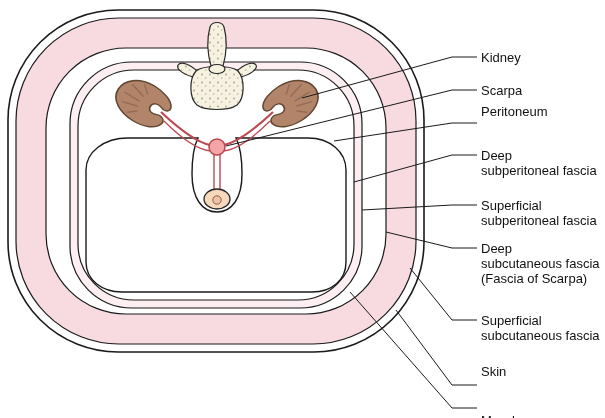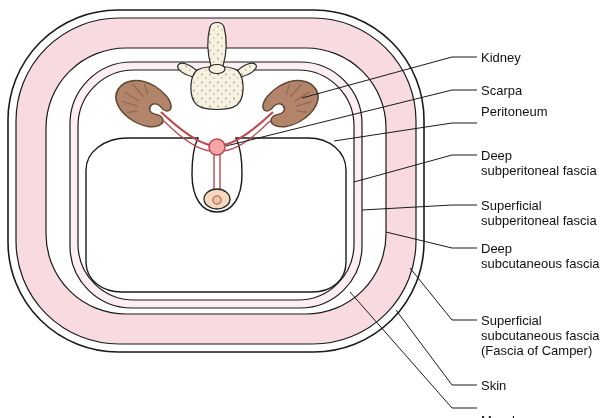--- a/index.html
+++ b/index.html
@@ -128,26 +128,26 @@
     <span>Deep</span>
     <span>subperitoneal fascia</span>
   </div>
   <div class="label" style="top:198px">
     <span>Superficial</span>
     <span>subperitoneal fascia</span>
   </div>
   <div class="label" style="top:241px">
     <span>Deep</span>
     <span>subcutaneous fascia</span>
+    <span>(Fascia of Scarpa)</span>
   </div>
   <div class="label" style="top:313px">
     <span>Superficial</span>
     <span>subcutaneous fascia</span>
-    <span>(Fascia of Camper)</span>
   </div>
-  <div class="label" style="top:378px">
+  <div class="label" style="top:364px">
     <span>Skin</span>
   </div>
   <div class="label" style="top:413px">
     <span>Muscle</span>
   </div>
 
 </div>
 
 </body></html>

